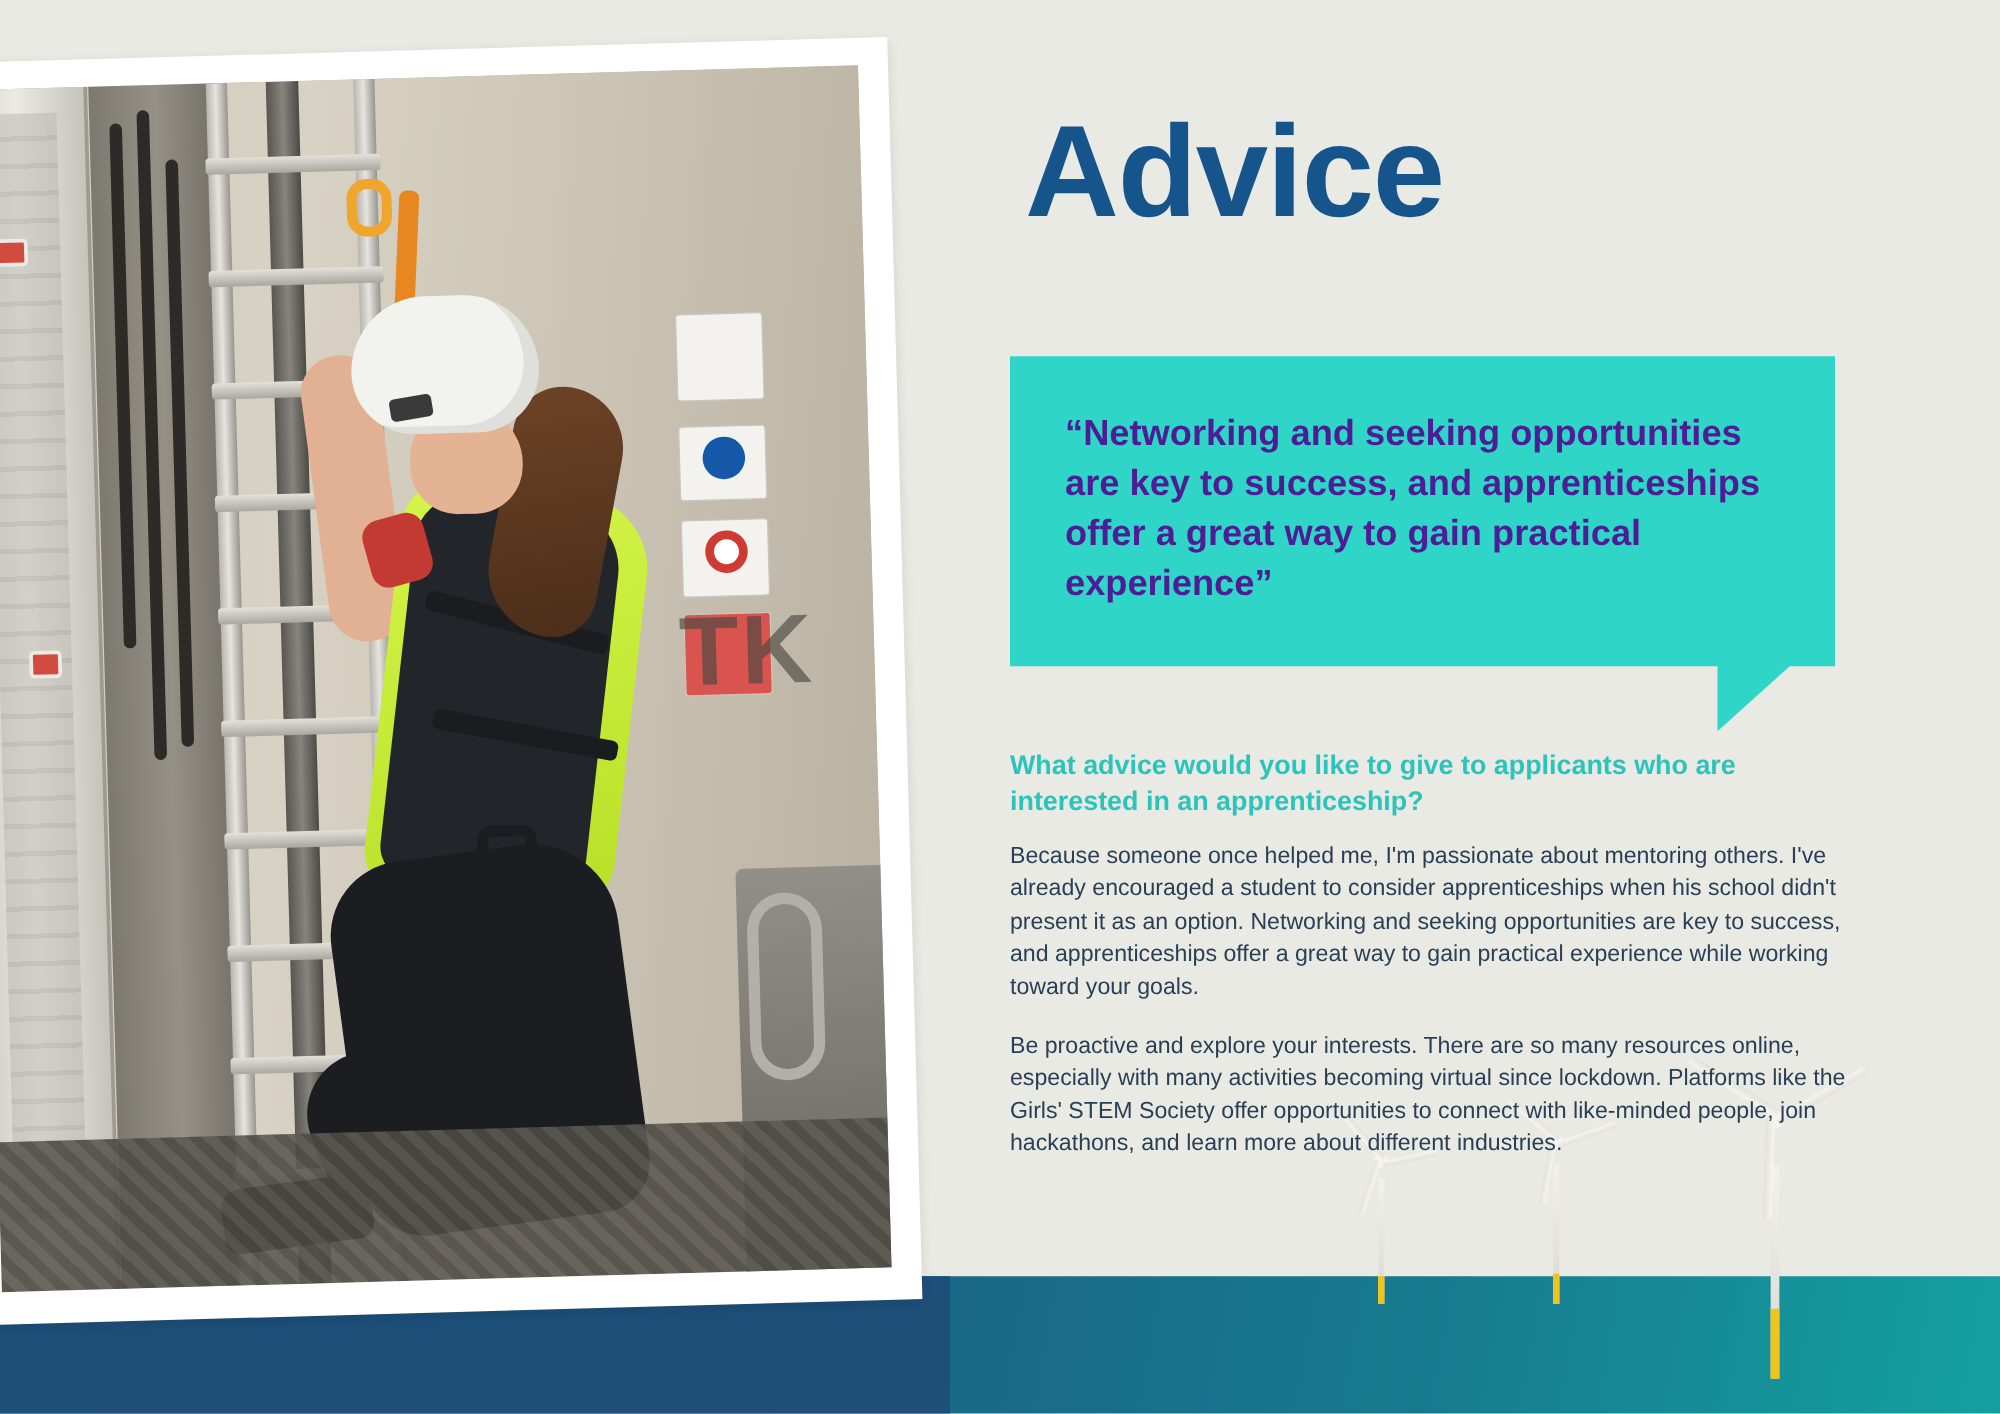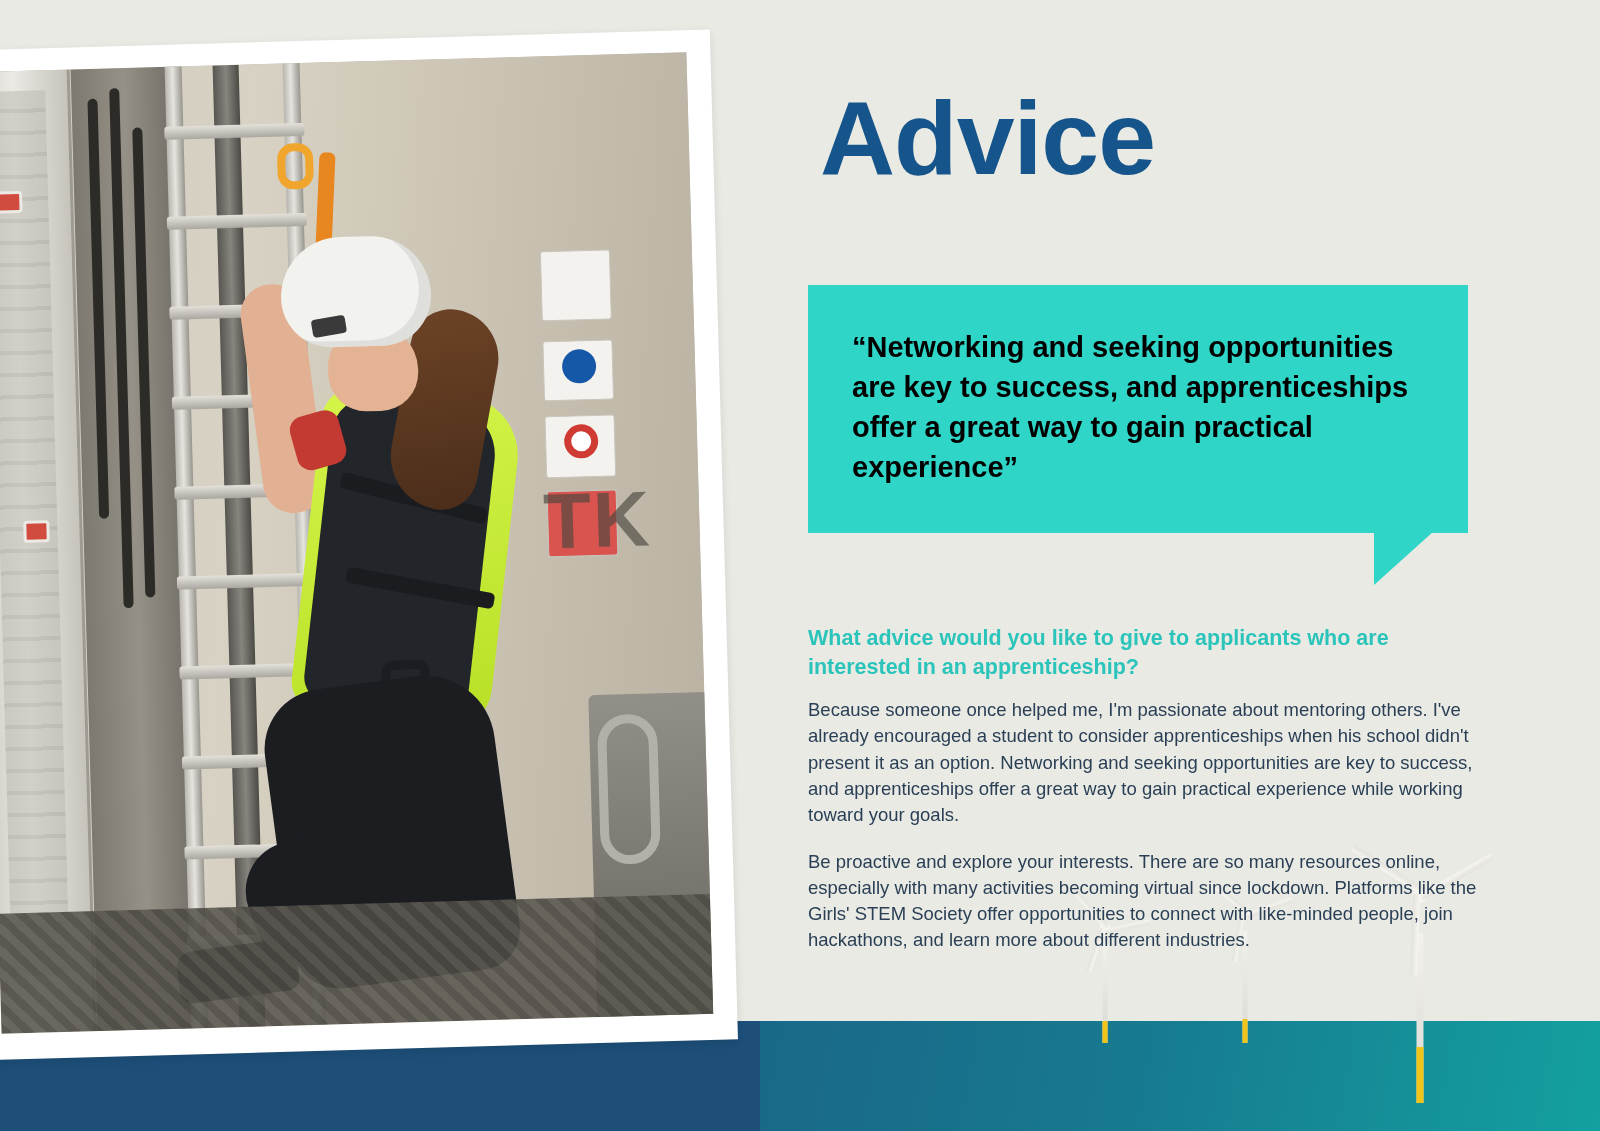--- a/index.html
+++ b/index.html
@@ -226,36 +226,36 @@
     left: -12px;
     top: 285px;
     width: 660px;
     background: #2fd6c8;
     padding: 42px 44px 46px 44px;
   }
   .bubble-text {
     font-size: 29px;
     font-weight: 700;
     line-height: 1.38;
-    color: #000000;
+    color: #4c1d95;
   }
   .bubble-tail {
     position: absolute;
     right: 34px;
     bottom: -52px;
     width: 0; height: 0;
     border-left: 60px solid #2fd6c8;
     border-bottom: 54px solid transparent;
   }
 
   
   .qa {
     position: absolute;
     left: -12px;
-    top: 624px;
+    top: 598px;
     width: 672px;
   }
   .question {
     font-size: 21.5px;
     font-weight: 700;
     color: #2bc4bb;
     line-height: 1.33;
     margin-bottom: 16px;
   }
   .para {

